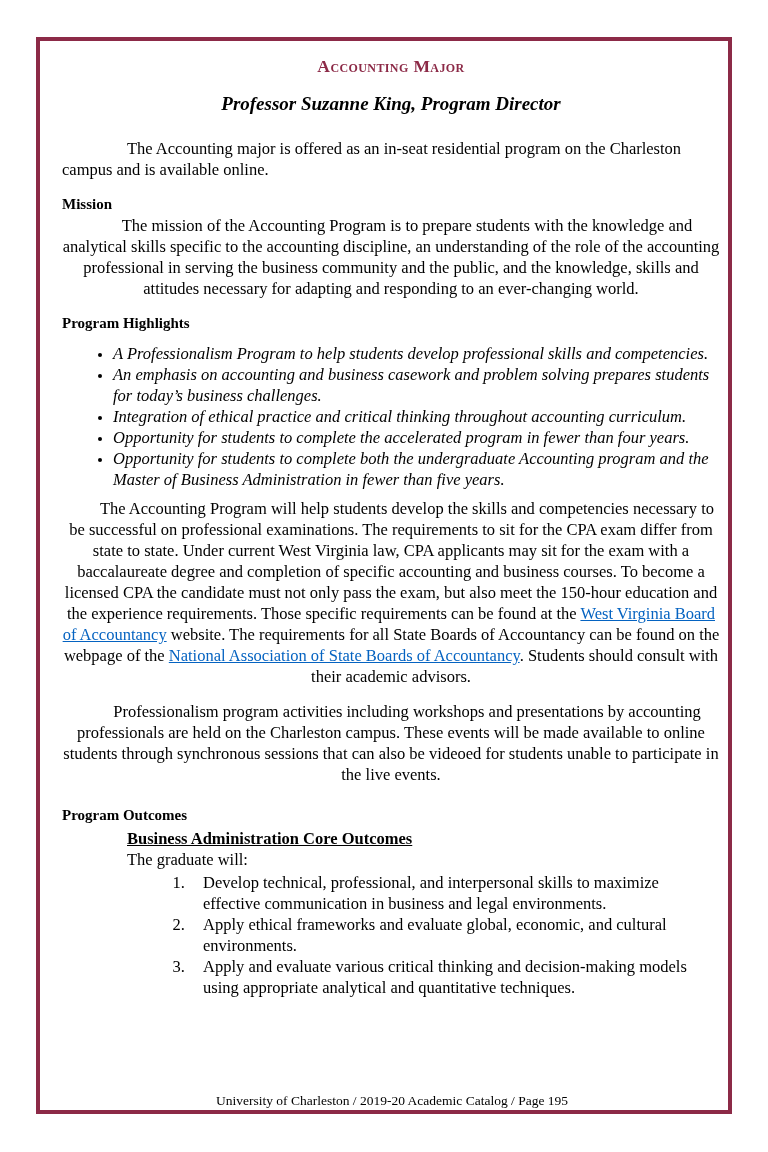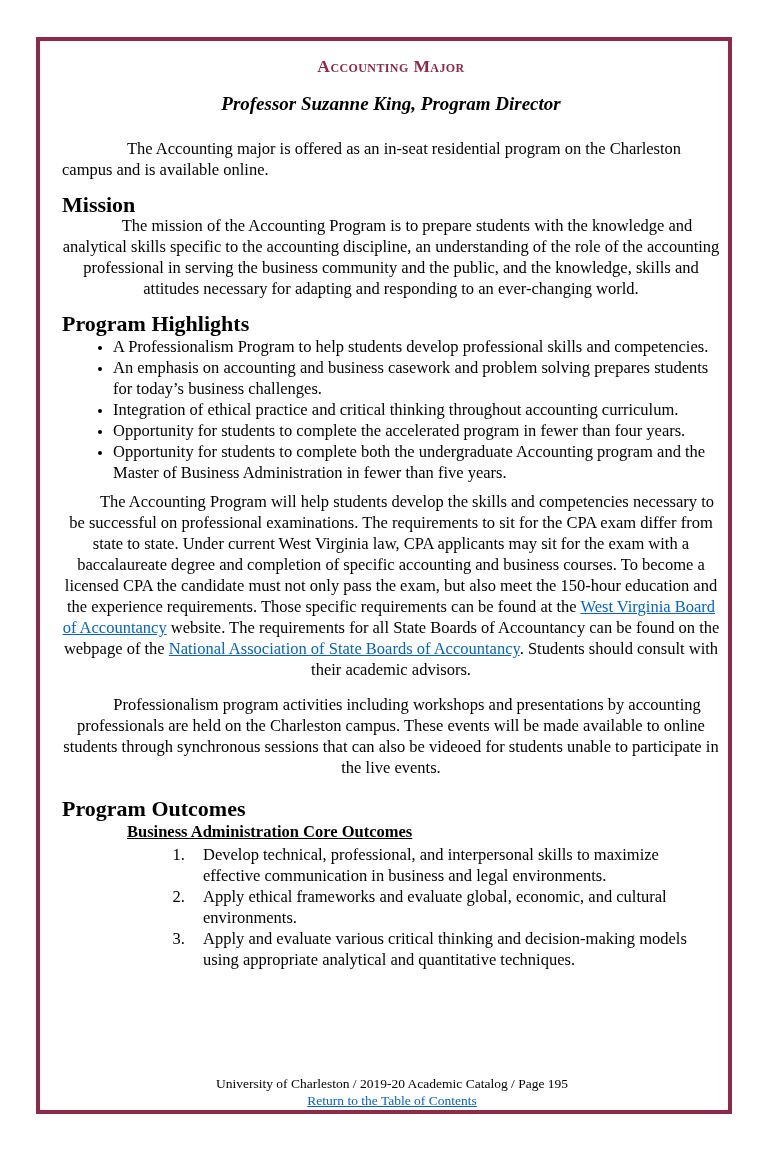--- a/index.html
+++ b/index.html
@@ -42,31 +42,32 @@
     line-height: 22px;
   }
 
   .intro-para {
     margin-top: 23px;
     text-indent: 65px;
   }
 
   .section-head {
     font-weight: bold;
-    font-size: 22px;
+    font-size: 15px;
     margin-top: 14px;
     line-height: 21px;
   }
 
   .body-para { text-indent: 32px; text-align: center; }
 
   .highlights-list {
     list-style-type: disc;
-    margin-top: 2px;
+    margin-top: 9px;
     padding-left: 51px;
+    font-style: italic;
   }
   .highlights-list li { line-height: 21px; }
   .highlights-list li::marker { font-size: 14px; }
 
   .cpa-para { margin-top: 8px; }
   .prof-para { margin-top: 14px; }
 
   a.doc-link {
     color: #0563C1;
     text-decoration: underline;
@@ -131,24 +132,24 @@
     <li>Opportunity for students to complete the accelerated program in fewer than four years.</li>
     <li>Opportunity for students to complete both the undergraduate Accounting program and the Master of Business Administration in fewer than five years.</li>
   </ul>
 
   <p class="body-para cpa-para"><span>The Accounting Program will help students develop the skills and competencies necessary to be successful on professional examinations. The requirements to sit for the CPA exam differ from state to state. Under current West Virginia law, CPA applicants may sit for the exam with a baccalaureate degree and completion of specific accounting and business courses. To become a licensed CPA the candidate must not only pass the exam, but also meet the 150-hour education and the experience requirements. Those specific requirements can be found at the </span><a class="doc-link">West Virginia Board of Accountancy</a><span> website. The requirements for all State Boards of Accountancy can be found on the webpage of the </span><a class="doc-link">National Association of State Boards of Accountancy</a><span>. Students should consult with their academic advisors.</span></p>
 
   <p class="body-para prof-para">Professionalism program activities including workshops and presentations by accounting professionals are held on the Charleston campus. These events will be made available to online students through synchronous sessions that can also be videoed for students unable to participate in the live events.</p>
 
   <h3 class="section-head outcomes-head">Program Outcomes</h3>
   <div class="outcomes-subhead">Business Administration Core Outcomes</div>
+  <div class="outcomes-lead">The graduate will:</div>
   <ol class="outcomes-list">
     <li>Develop technical, professional, and interpersonal skills to maximize effective communication in business and legal environments.</li>
     <li>Apply ethical frameworks and evaluate global, economic, and cultural environments.</li>
     <li>Apply and evaluate various critical thinking and decision-making models using appropriate analytical and quantitative techniques.</li>
   </ol>
 
   <div class="page-footer">
     <div class="footer-text">University of Charleston / 2019-20 Academic Catalog / Page 195</div>
-    <div class="footer-link-row"><a class="doc-link">Return to the Table of Contents</a></div>
   </div>
 
 </div>
 
 </body></html>

